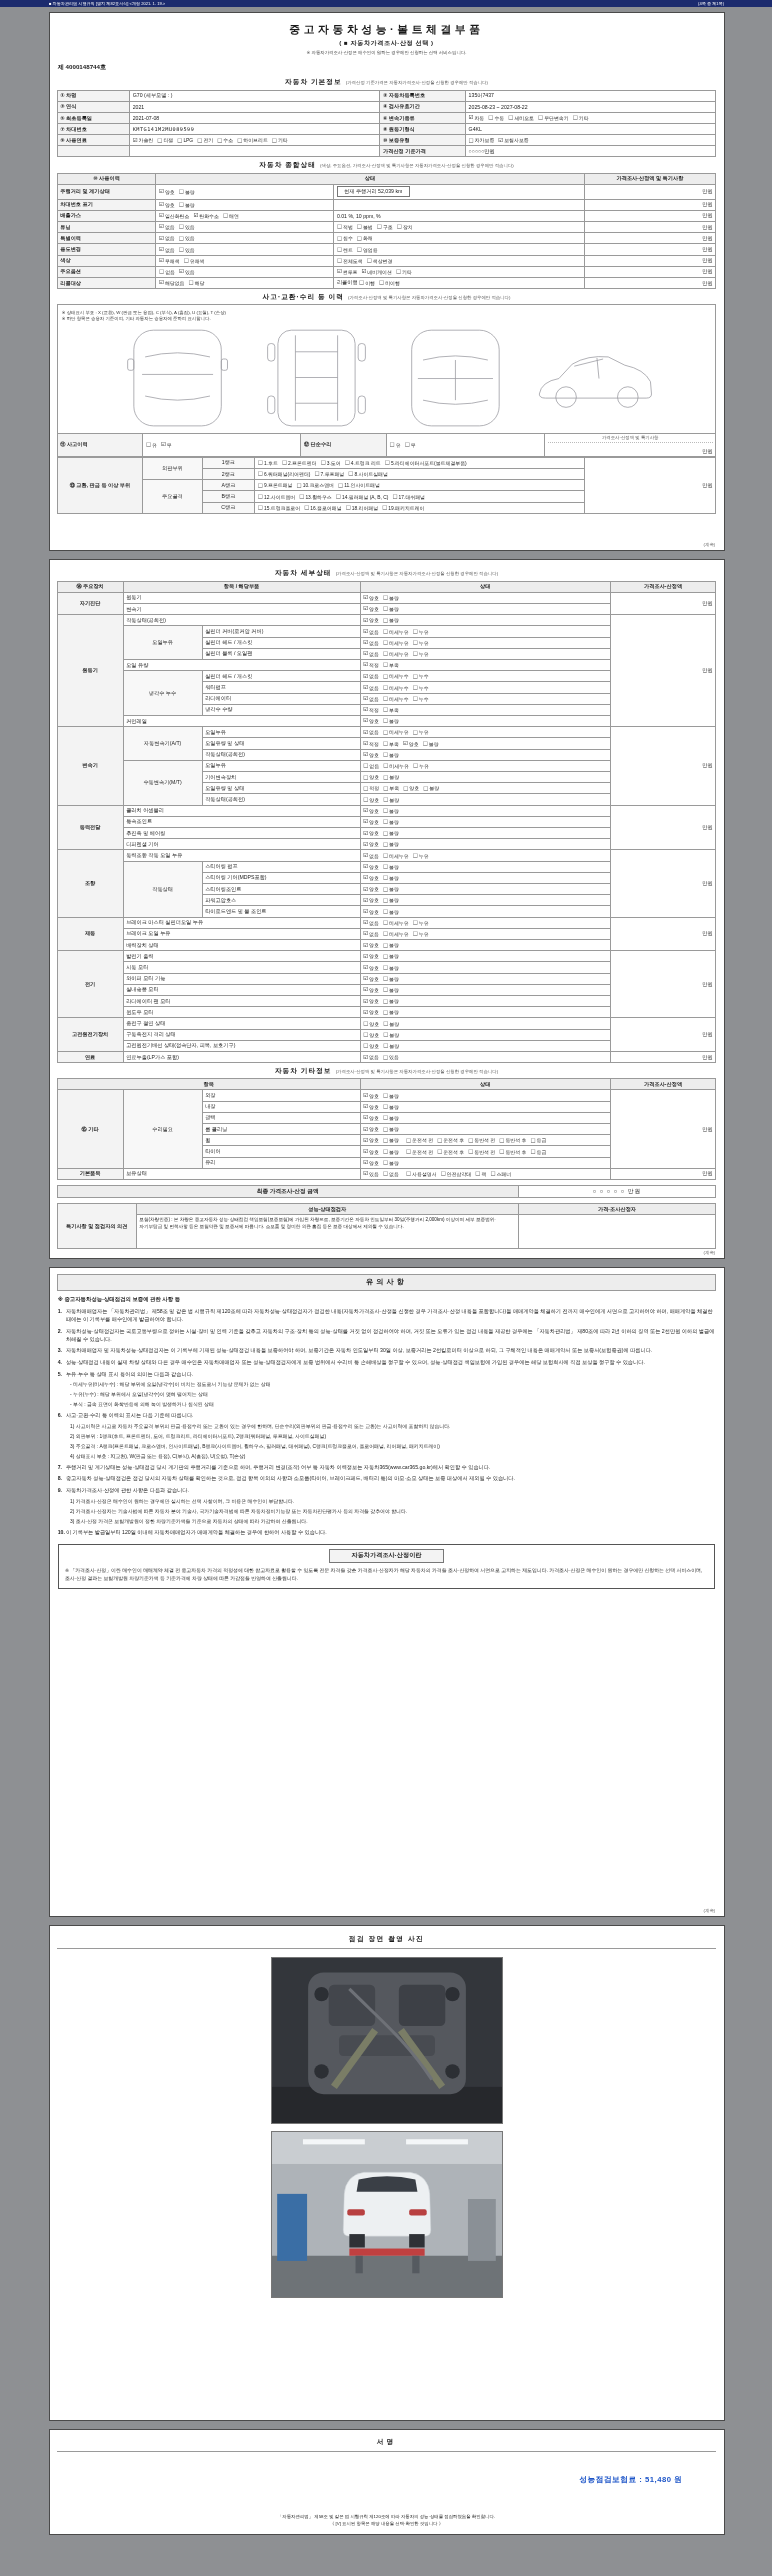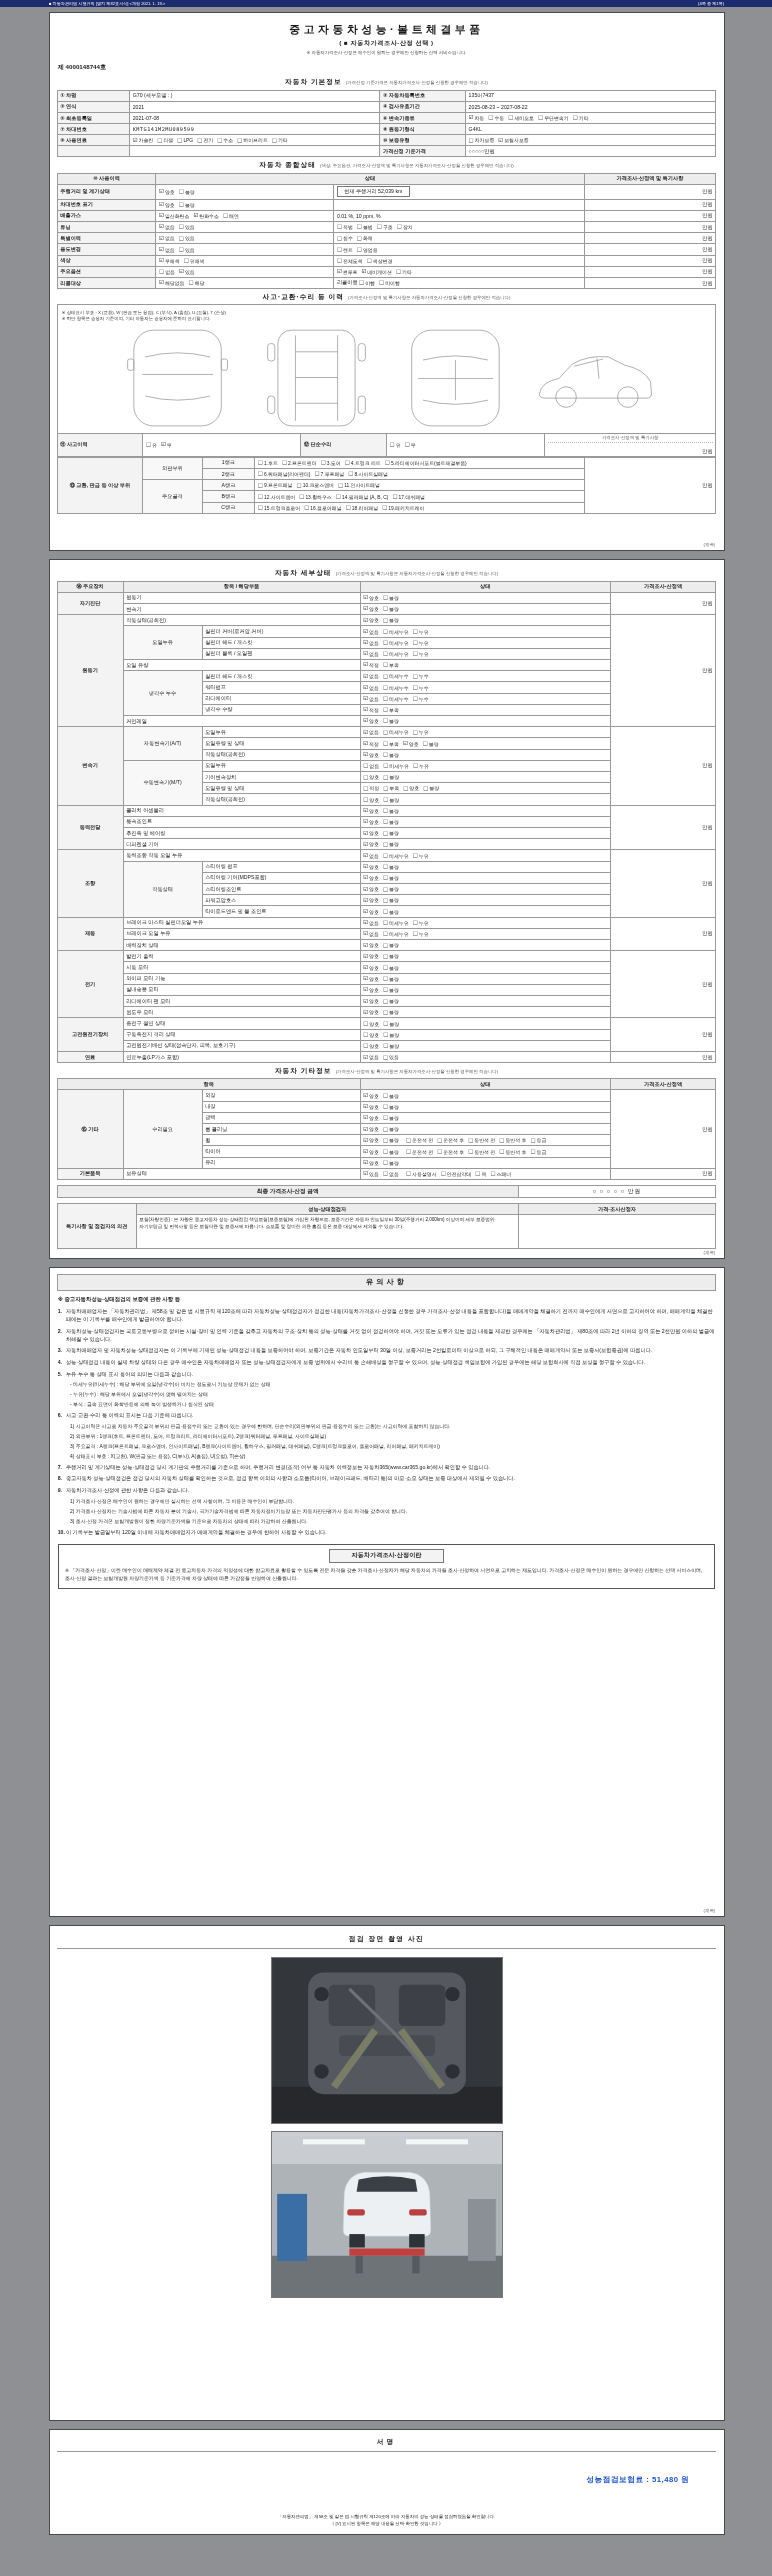--- a/index.html
+++ b/index.html
@@ -74,21 +74,21 @@
   .define-box{border:0.8px solid #555;margin:8.2px 1px 3.1px;padding:4.1px 6.2px 5.2px;}
   .define-title{display:block;width:113px;margin:0 auto 4.1px;text-align:center;font-size:6.2px;font-weight:bold;border:0.5px solid #777;background:#f3f3f3;padding:1.5px 0;}
   .define-text{font-size:4.9px;line-height:1.6;color:#222;}
   .cont{position:absolute;right:8.2px;bottom:3.1px;font-size:4.4px;color:#666;}
   
   .photo-title{font-size:6.7px;font-weight:bold;text-align:center;letter-spacing:1.5px;border-bottom:0.5px solid #9a9a9a;padding:3.1px 0 4.1px;margin-bottom:8.2px;}
   .photo-fig{display:block;margin:0 auto 7.2px;border:0.5px solid #777;}
   
   .sign-head{font-size:6.7px;font-weight:bold;text-align:center;letter-spacing:3.1px;border-bottom:0.5px solid #9a9a9a;padding:2.6px 0 3.6px;}
   .sign-body{position:relative;height:61px;}
-  .fee{position:absolute;right:27px;top:23px;font-size:7.7px;font-weight:bold;color:#1d55c8;letter-spacing:0.5px;}
+  .fee{position:absolute;right:34px;top:23px;font-size:7.7px;font-weight:bold;color:#1d55c8;letter-spacing:0.5px;}
   .sign-footer{text-align:center;font-size:4.4px;color:#222;line-height:1.7;padding-bottom:2.1px;}
 </style>
 </head>
 <body>
 
 <div class="topbar">
   <span>■ 자동차관리법 시행규칙 [별지 제82호서식] &lt;개정 2021. 1. 19.&gt;</span>
   <span>(4쪽 중 제1쪽)</span>
 </div>
 

